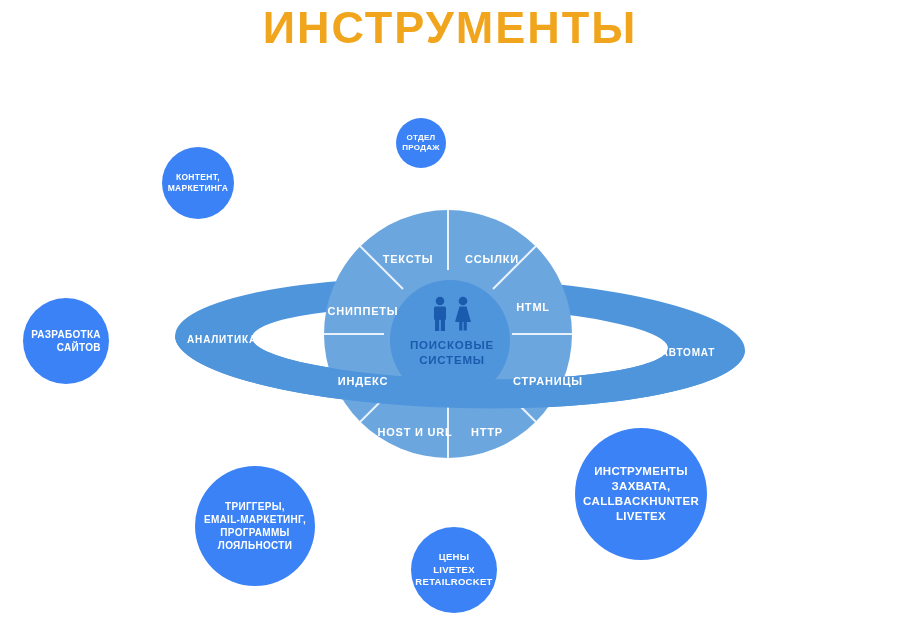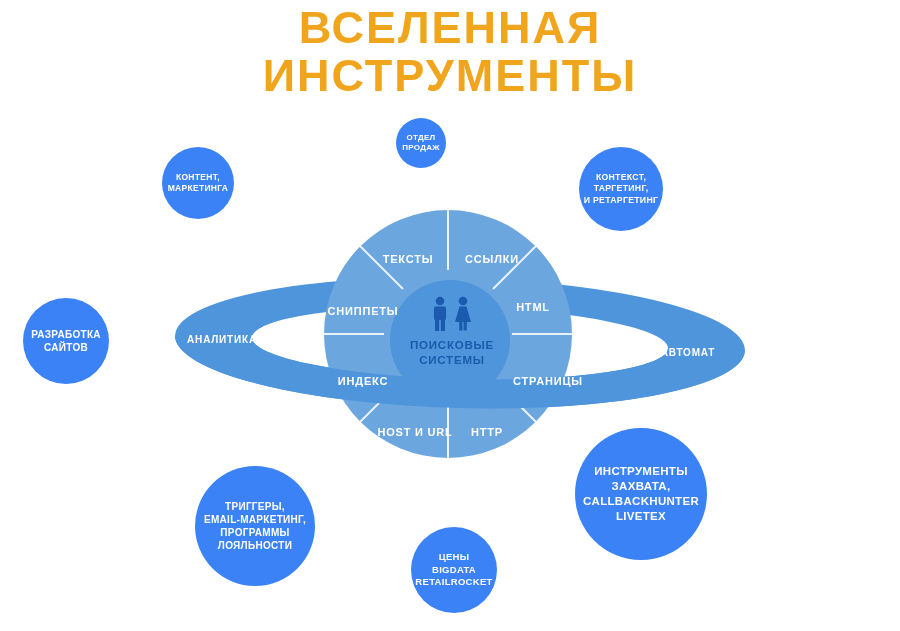--- a/index.html
+++ b/index.html
@@ -20,21 +20,20 @@
   .seg-label{fill:#ffffff;font-weight:bold;font-size:11px;letter-spacing:0.8px;text-anchor:middle;}
   .ring-label{fill:#ffffff;font-weight:bold;font-size:10px;letter-spacing:0.8px;text-anchor:middle;}
   .core-label{fill:#1A5BAD;font-weight:bold;font-size:11.5px;letter-spacing:0.8px;text-anchor:middle;}
 </style>
 </head>
 <body>
 
 <div class="stage">
 
   <div class="title">
-    <div>ВСЕЛЕННАЯ</div>
     <div>ИНСТРУМЕНТЫ</div>
   </div>
 
   <svg class="planet-svg" width="900" height="631" viewBox="0 0 900 631">
 
     <defs>
       <clipPath id="ringFrontClip">
         <rect x="150" y="343" width="620" height="85"></rect>
       </clipPath>
     </defs>
@@ -94,35 +93,32 @@
     <text class="ring-label" x="222" y="343">АНАЛИТИКА</text>
     <text class="ring-label" x="688" y="356">АВТОМАТ</text>
   </svg>
 
   <div class="sat" style="left:396px;top:118px;width:50px;height:50px;font-size:8px;">ОТДЕЛ
 ПРОДАЖ</div>
 
   <div class="sat" style="left:162px;top:147px;width:72px;height:72px;font-size:8.5px;">КОНТЕНТ,
 МАРКЕТИНГА</div>
 
-  <div class="sat" style="left:579px;top:147px;width:84px;height:84px;font-size:8.7px;">КОНТЕКСТ,
-ТАРГЕТИНГ,
-И РЕТАРГЕТИНГ</div>
 
-  <div class="sat" style="left:23px;top:298px;width:86px;height:86px;font-size:10px;">РАЗРАБОТКА
+  <div class="sat" style="left:23px;top:298px;width:86px;height:86px;font-size:10px;text-align:right;">РАЗРАБОТКА
 САЙТОВ</div>
 
 
   <div class="sat" style="left:195px;top:466px;width:120px;height:120px;font-size:10px;">ТРИГГЕРЫ,
 EMAIL-МАРКЕТИНГ,
 ПРОГРАММЫ
 ЛОЯЛЬНОСТИ</div>
 
   <div class="sat" style="left:411px;top:527px;width:86px;height:86px;font-size:9.5px;">ЦЕНЫ
-BIGDATA
+LIVETEX
 RETAILROCKET</div>
 
   <div class="sat" style="left:575px;top:428px;width:132px;height:132px;font-size:11.5px;">ИНСТРУМЕНТЫ
 ЗАХВАТА,
 CALLBACKHUNTER
 LIVETEX</div>
 
 </div>
 
 </body></html>

